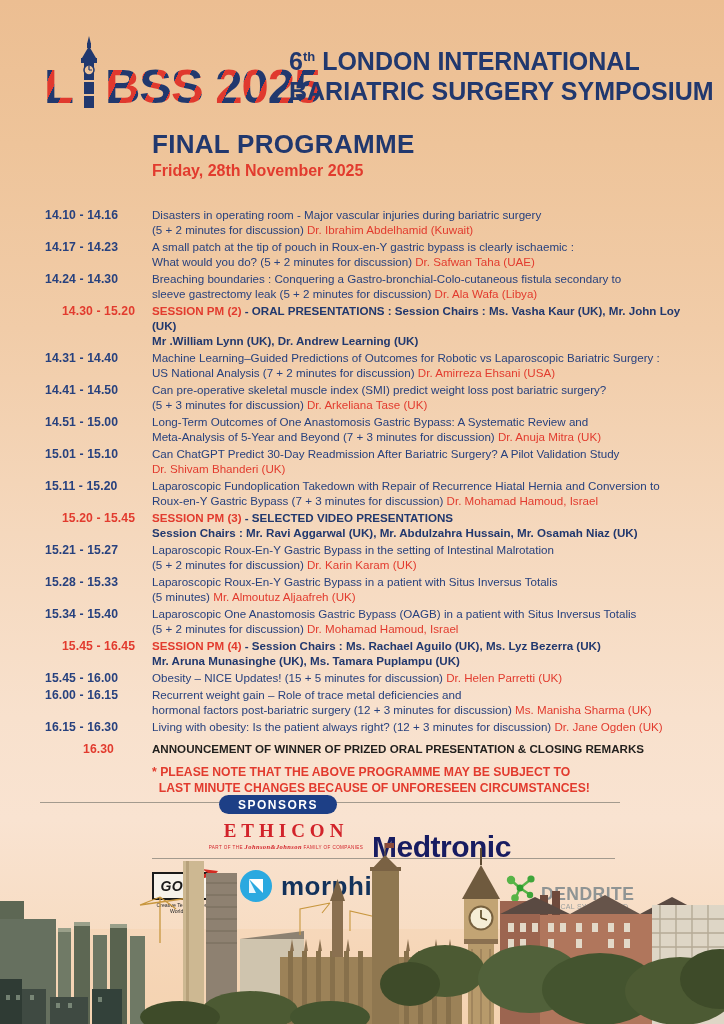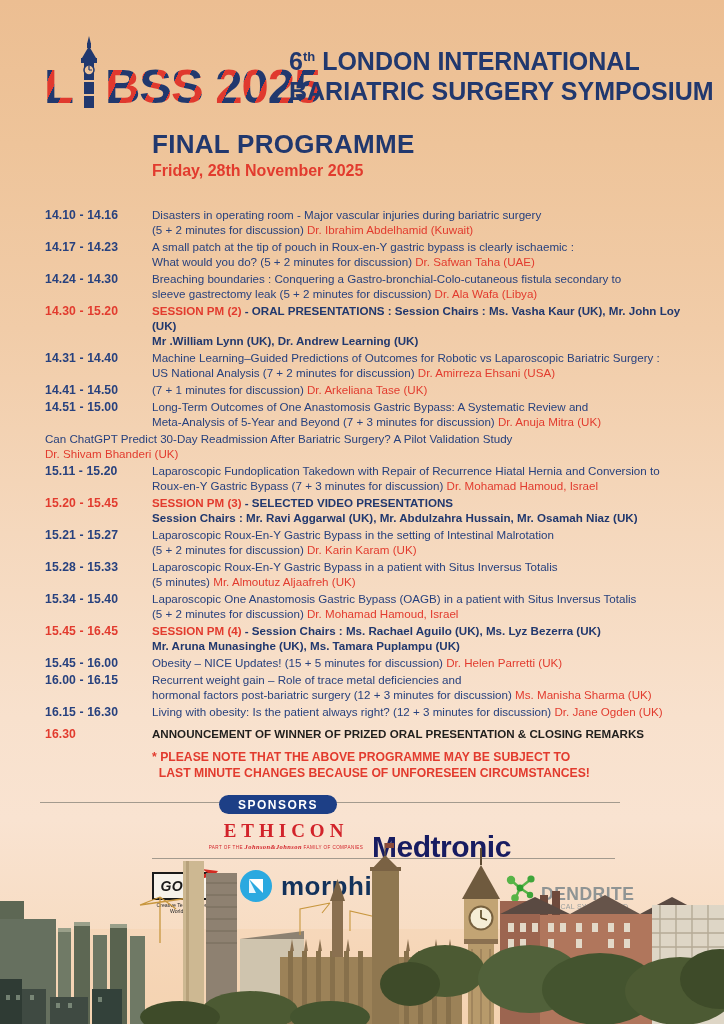--- a/index.html
+++ b/index.html
@@ -17,21 +17,21 @@
   }
   .logo .tower{margin:0 1px -1px 1px;}
   .title-block{position:absolute;left:289px;top:42px;color:#21386e;font-weight:700;font-size:25px;line-height:30px;letter-spacing:0;}
   .title-block sup{font-size:13px;}
   .prog-title{position:absolute;left:152px;top:129px;color:#21386e;font-weight:700;font-size:26px;letter-spacing:0.3px;}
   .prog-date{position:absolute;left:152px;top:162px;color:#e23b2e;font-weight:700;font-size:16px;}
   
   .schedule{position:absolute;left:45px;top:207px;width:648px;}
   .srow{display:flex;margin-bottom:2px;}
   .srow .time{flex:none;width:107px;font-size:12.2px;font-weight:700;color:#27417e;letter-spacing:0.1px;padding-top:0.5px;}
-  .srow.session .time{color:#e23b2e;}
+  .srow.session .time{color:#e23b2e;text-align:center;}
   .srow .desc{flex:1;font-size:11.6px;line-height:15px;color:#27417e;}
   .srow.announce{margin-top:7px;}
   span.b{color:#27417e;}
   span.r{color:#e23b2e;}
   span.bb{color:#21386e;font-weight:700;}
   span.rb{color:#e23b2e;font-weight:700;}
   span.db{color:#201f1d;font-weight:700;}
   .note{margin-top:9px;margin-left:107px;color:#e23b2e;font-weight:700;font-size:12.2px;line-height:15.5px;}
   
   .divider{position:absolute;height:1px;background:#a39a8e;}
@@ -127,31 +127,33 @@
       <div class="srow">
         <div class="time">14.31 - 14.40</div>
         <div class="desc">
           <div><span class="b">Machine Learning–Guided Predictions of Outcomes for Robotic vs Laparoscopic Bariatric Surgery :</span></div>
           <div><span class="b">US National Analysis (7 + 2 minutes for discussion) </span><span class="r">Dr. Amirreza Ehsani (USA)</span></div>
         </div>
       </div>
       <div class="srow">
         <div class="time">14.41 - 14.50</div>
         <div class="desc">
-          <div><span class="b">(7 + 1 minutes for discussion) </span><span class="r">Dr. Arkeliana Tase (UK)</span></div>
+          <div><span class="b">Can pre-operative skeletal muscle index (SMI) predict weight loss post bariatric surgery?</span></div>
+          <div><span class="b">(5 + 3 minutes for discussion) </span><span class="r">Dr. Arkeliana Tase (UK)</span></div>
         </div>
       </div>
       <div class="srow">
         <div class="time">14.51 - 15.00</div>
         <div class="desc">
           <div><span class="b">Long-Term Outcomes of One Anastomosis Gastric Bypass: A Systematic Review and</span></div>
           <div><span class="b">Meta-Analysis of 5-Year and Beyond (7 + 3 minutes for discussion) </span><span class="r">Dr. Anuja Mitra (UK)</span></div>
         </div>
       </div>
       <div class="srow">
+        <div class="time">15.01 - 15.10</div>
         <div class="desc">
           <div><span class="b">Can ChatGPT Predict 30-Day Readmission After Bariatric Surgery? A Pilot Validation Study</span></div>
           <div><span class="r">Dr. Shivam Bhanderi (UK)</span></div>
         </div>
       </div>
       <div class="srow">
         <div class="time">15.11 - 15.20</div>
         <div class="desc">
           <div><span class="b">Laparoscopic Fundoplication Takedown with Repair of Recurrence Hiatal Hernia and Conversion to</span></div>
           <div><span class="b">Roux-en-Y Gastric Bypass (7 + 3 minutes for discussion) </span><span class="r">Dr. Mohamad Hamoud, Israel</span></div>

